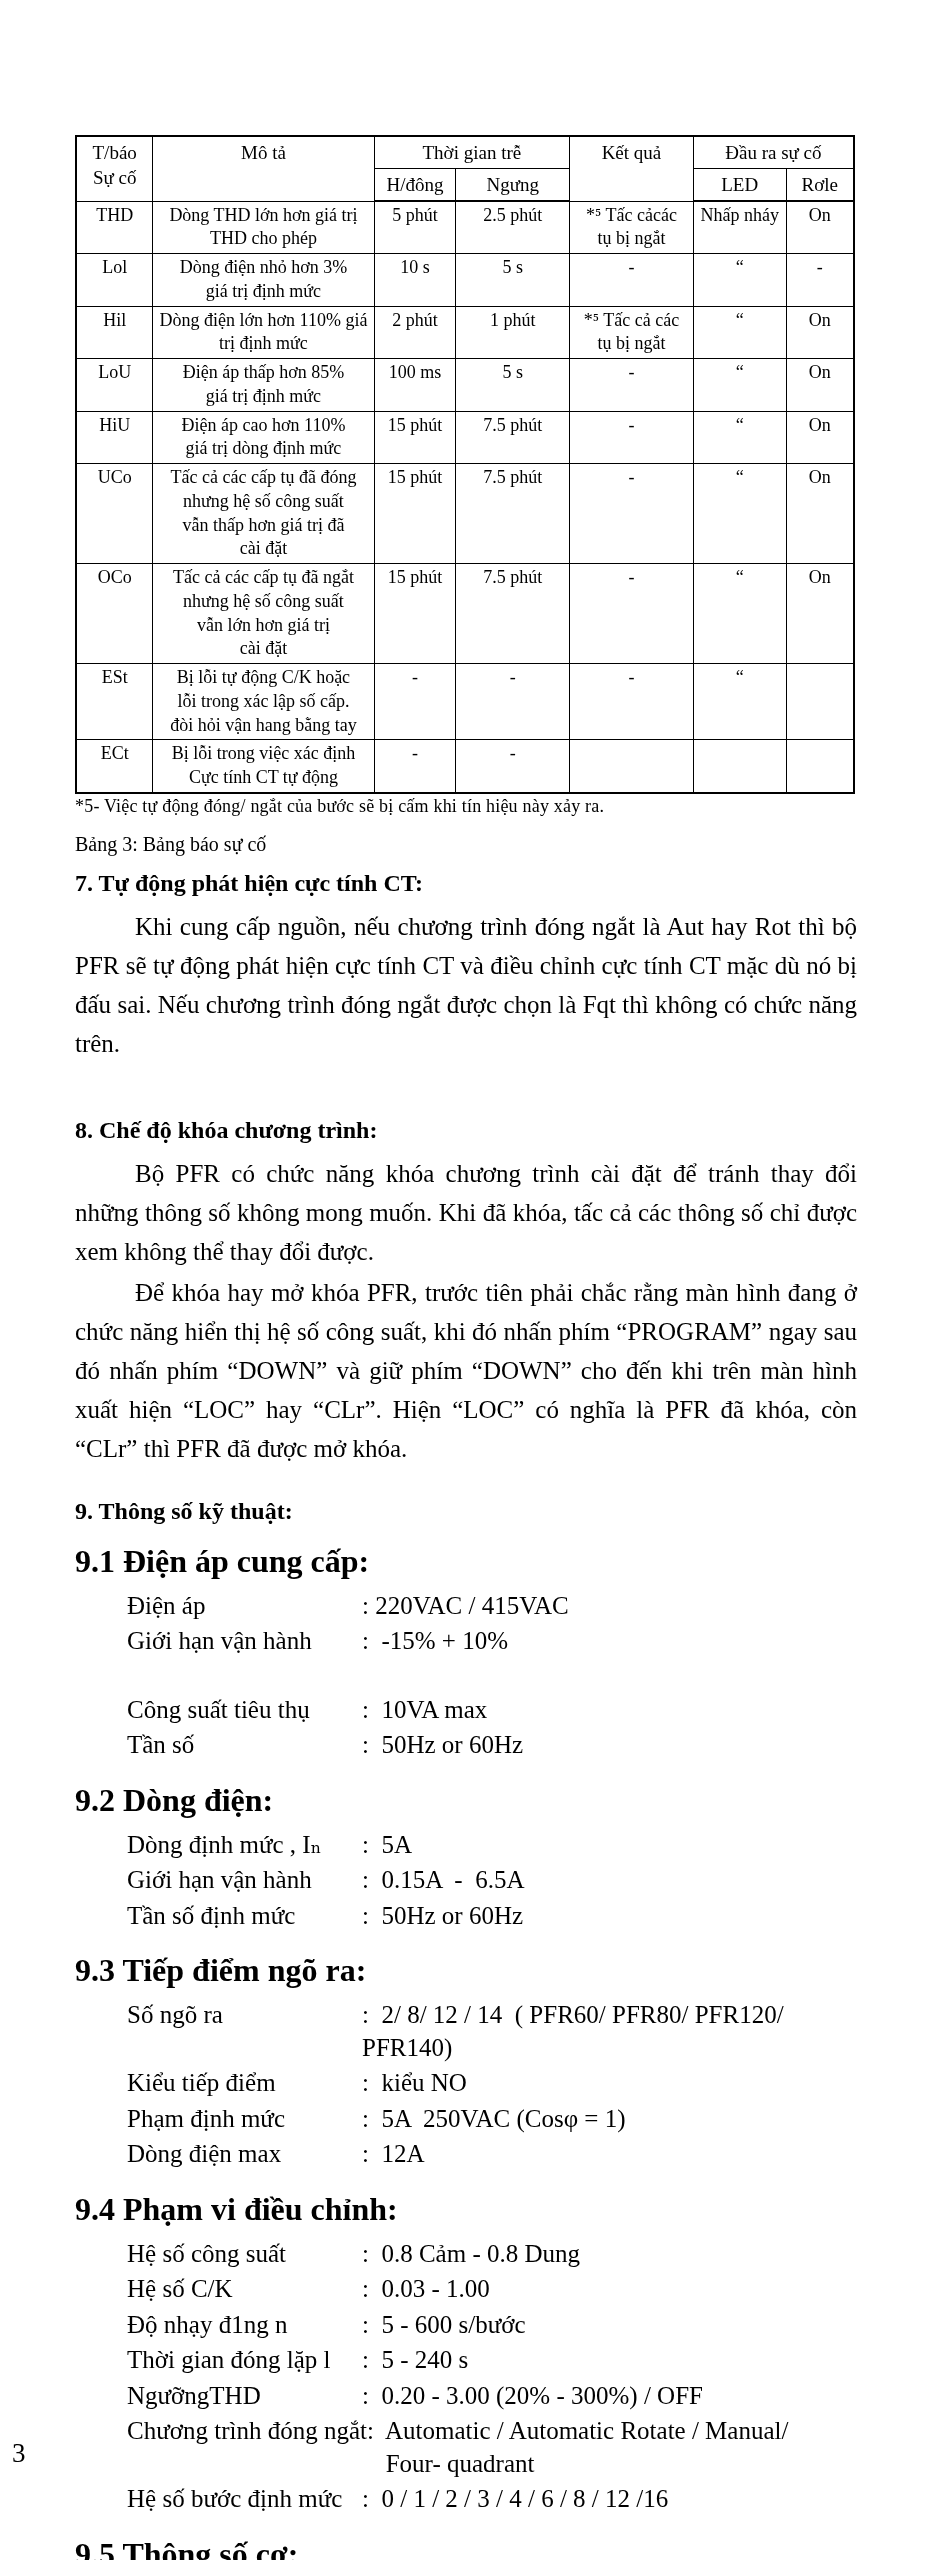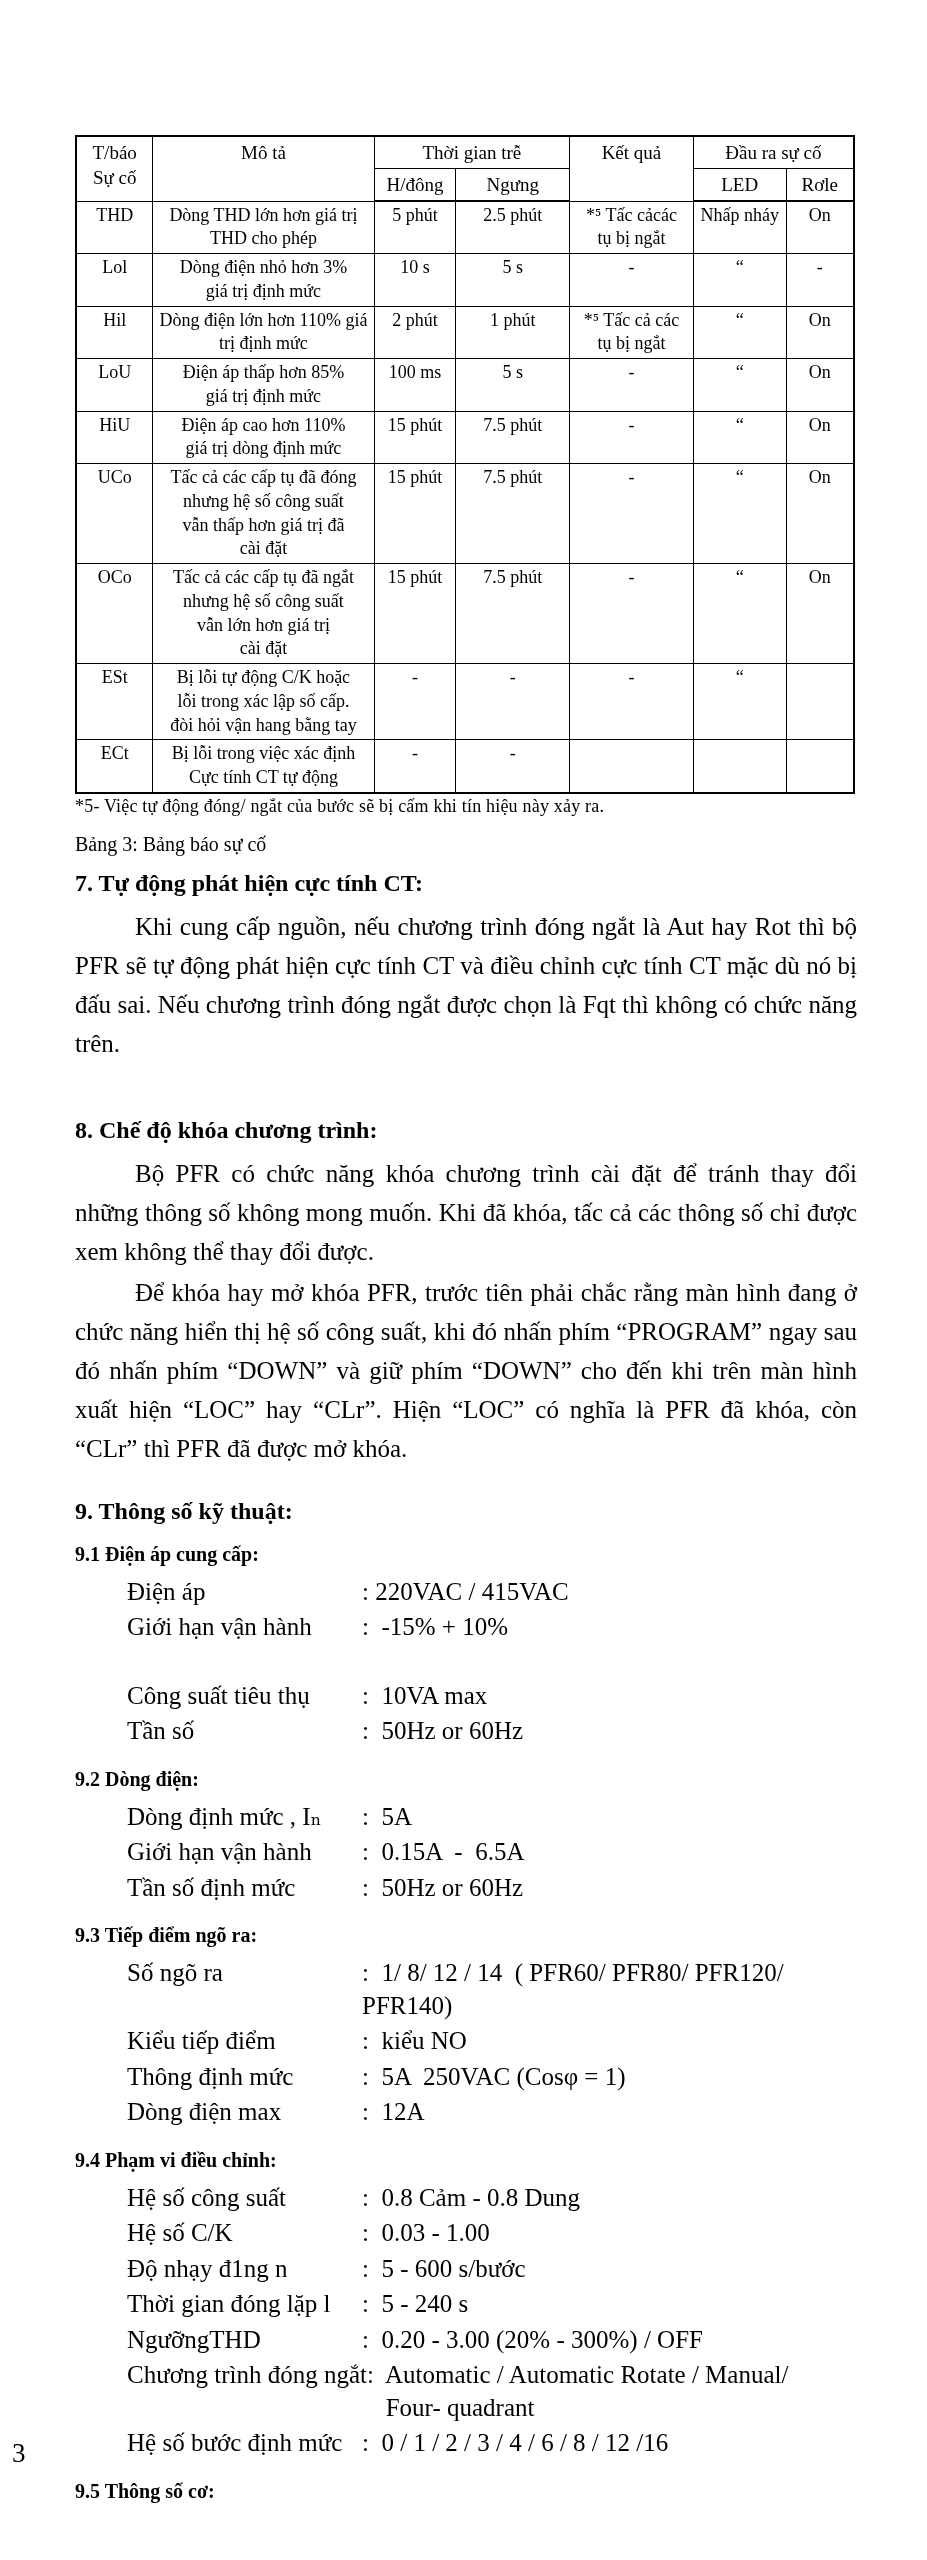--- a/index.html
+++ b/index.html
@@ -46,21 +46,21 @@
     font-size:20px;
     margin:16px 0 10px 0;
   }
   
   .h-big{
     font-size:24px;
     font-weight:bold;
     margin:14px 0 10px 0;
   }
   .h-sub{
-    font-size:20px;
+    font-size:32px;
     font-weight:bold;
     margin:20px 0 10px 0;
   }
   p.body{
     font-size:25px;
     line-height:1.56;
     text-align:justify;
     text-indent:60px;
     margin:0 0 2px 0;
   }
@@ -261,28 +261,28 @@
         <div class="spec-row">
           <span class="spec-label">Tần số định mức</span>
           <span class="spec-value">:  50Hz or 60Hz</span>
         </div>
       </div>
 
     <div class="h-sub">9.3 Tiếp điểm ngõ ra:</div>
     <div class="specs">
         <div class="spec-row">
           <span class="spec-label">Số ngõ ra</span>
-          <span class="spec-value">:  1/ 8/ 12 / 14  ( PFR60/ PFR80/ PFR120/ PFR140)</span>
+          <span class="spec-value">:  2/ 8/ 12 / 14  ( PFR60/ PFR80/ PFR120/ PFR140)</span>
         </div>
         <div class="spec-row">
           <span class="spec-label">Kiểu tiếp điểm</span>
           <span class="spec-value">:  kiểu NO</span>
         </div>
         <div class="spec-row">
-          <span class="spec-label">Thông định mức</span>
+          <span class="spec-label">Phạm định mức</span>
           <span class="spec-value">:  5A  250VAC (Cosφ = 1)</span>
         </div>
         <div class="spec-row">
           <span class="spec-label">Dòng điện max</span>
           <span class="spec-value">:  12A</span>
         </div>
       </div>
 
     <div class="h-sub">9.4 Phạm vi điều chỉnh:</div>
     <div class="specs">

